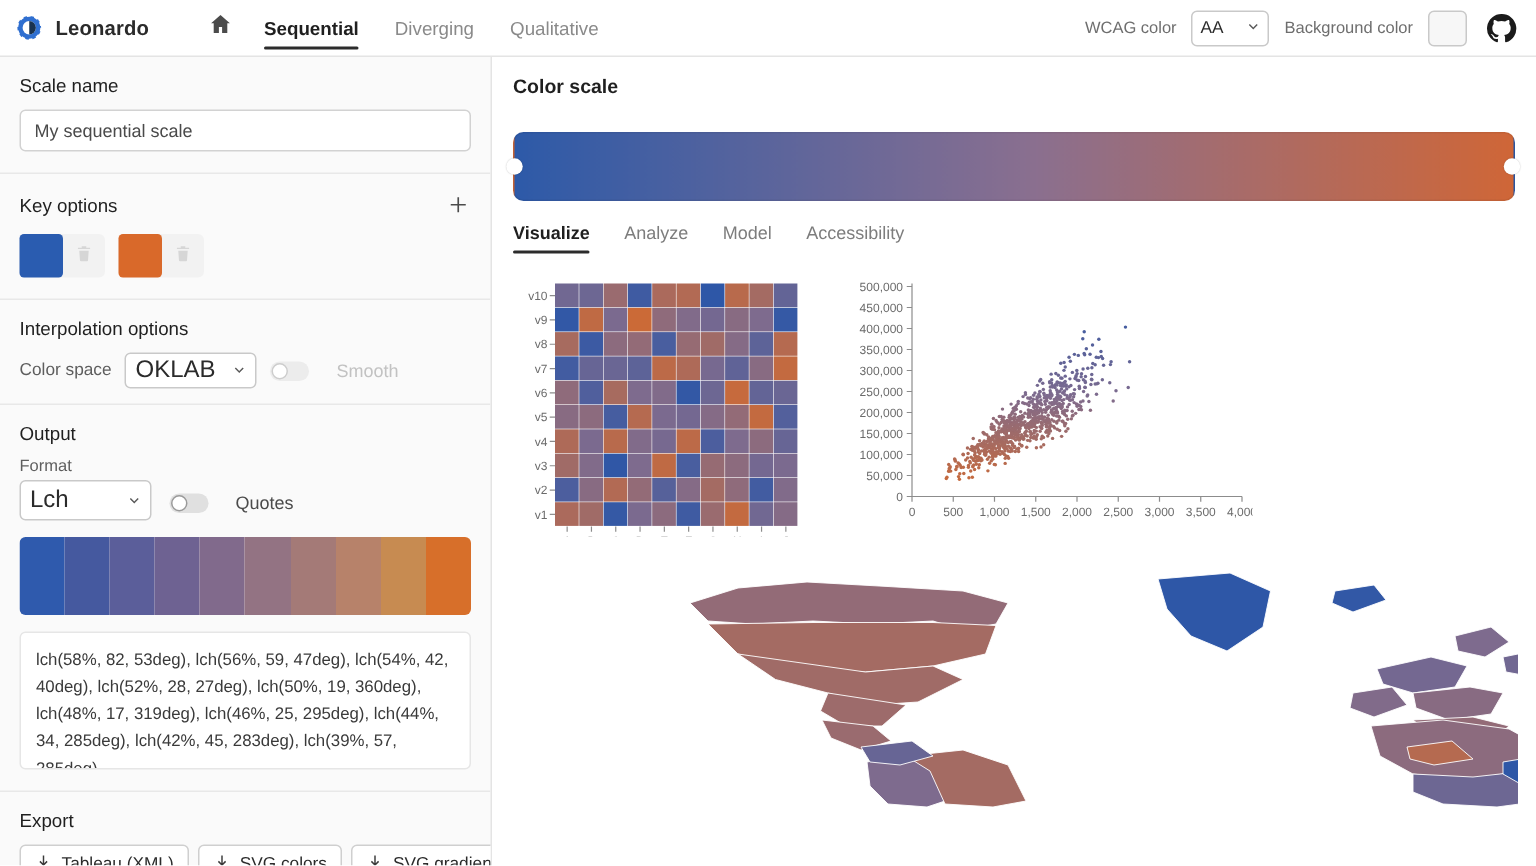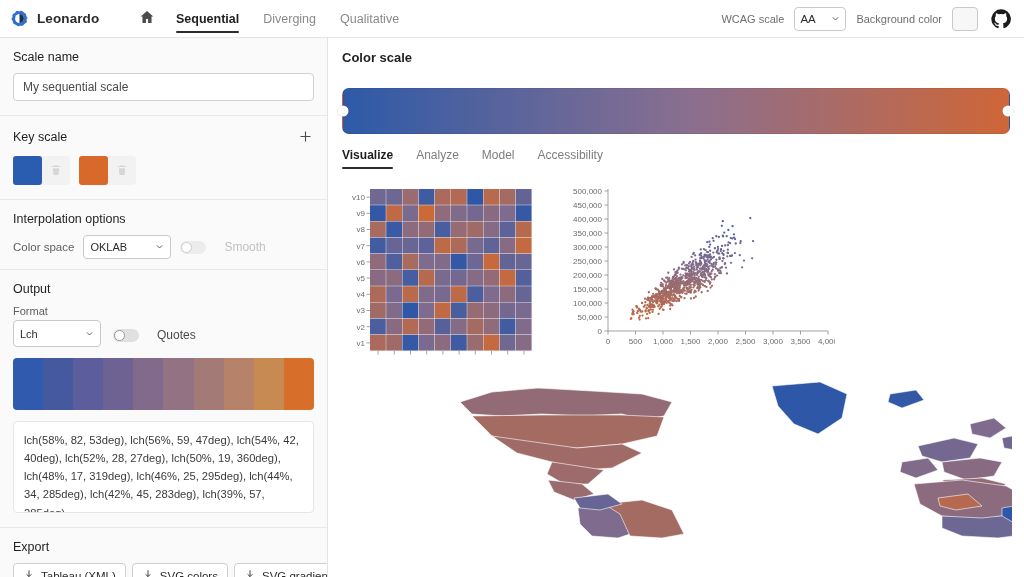--- a/index.html
+++ b/index.html
@@ -79,21 +79,21 @@
   .swatch { width: 29px; height: 29px; border-radius: 3px; cursor: pointer; }
   .trash-btn {
     width: 28px; height: 29px; display: flex; align-items: center; justify-content: center;
     cursor: pointer;
   }
 
   .inline-row { display: flex; align-items: center; gap: 9px; }
   .inline-label { font-size: 11.5px; color: #5e5e5e; }
   .select {
     height: 24px; border: 1px solid #c9c9c9; border-radius: 4px; background: #fff;
-    font-size: 11px; color: #2b2b2b; display: flex; align-items: center;
+    font-size: 16px; color: #2b2b2b; display: flex; align-items: center;
     padding: 0 6px; cursor: pointer; position: relative;
   }
   .select .chev { margin-left: auto; padding-left: 6px; }
   .select-colorspace { width: 88px; }
   .select-format { width: 88px; }
 
   .toggle { display: flex; align-items: center; gap: 18px; }
   .toggle-track {
     width: 26px; height: 13px; border-radius: 7px; background: #e0e0e0;
     position: relative; cursor: pointer;
@@ -190,21 +190,21 @@
       </span>
     </div>
 
     <div class="nav">
       <div class="nav-item active">Sequential</div>
       <div class="nav-item">Diverging</div>
       <div class="nav-item">Qualitative</div>
     </div>
 
     <div class="header-right">
-      <span class="hr-label">WCAG scale</span>
+      <span class="hr-label">WCAG color</span>
       <div class="mini-select">
         <span>AA</span>
         <span class="chev">
           <svg width="9" height="9" viewBox="0 0 12 12" fill="none" stroke="#5a5a5a" stroke-width="1.3">
             <path d="M2.5 4.5 6 8 9.5 4.5"></path>
           </svg>
         </span>
       </div>
       <span class="hr-label">Background color</span>
       <div class="bg-swatch"></div>
@@ -220,21 +220,21 @@
 
     <div class="sidebar">
 
       <div class="section">
         <div class="section-title">Scale name</div>
         <input class="text-input" value="My sequential scale" style="">
       </div>
 
       <div class="section">
         <div class="section-head">
-          <div class="section-title" style="margin-bottom:0">Key scale</div>
+          <div class="section-title" style="margin-bottom:0">Key options</div>
           <div class="add-btn">
             <span>
               <svg width="13" height="13" viewBox="0 0 14 14" stroke="#4b4b4b" stroke-width="1.2">
                 <path d="M7 1.6v10.8M1.6 7h10.8"></path>
               </svg>
             </span>
           </div>
         </div>
         <div class="swatch-row" style="margin-top:10px">
           <div class="swatch-group">

